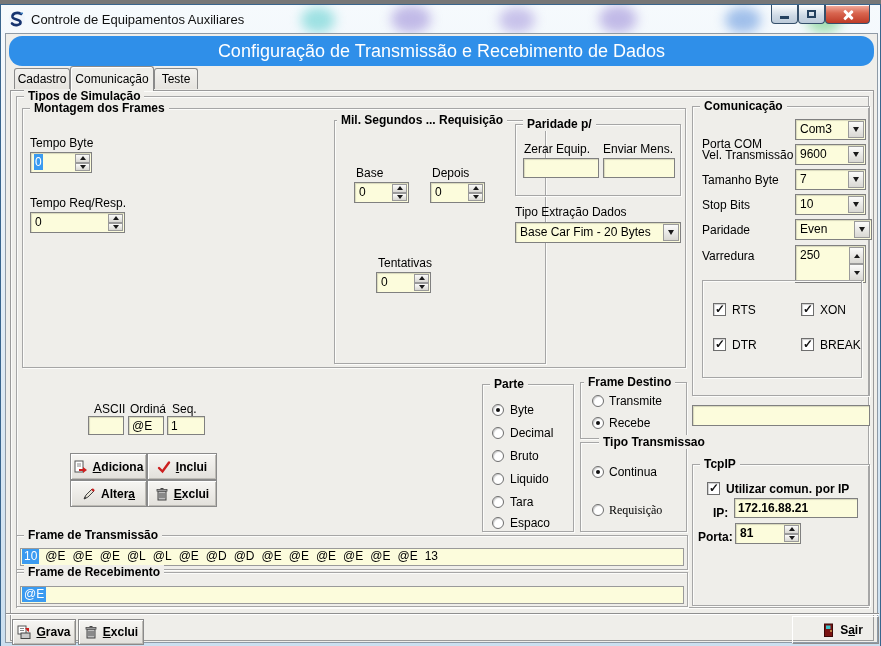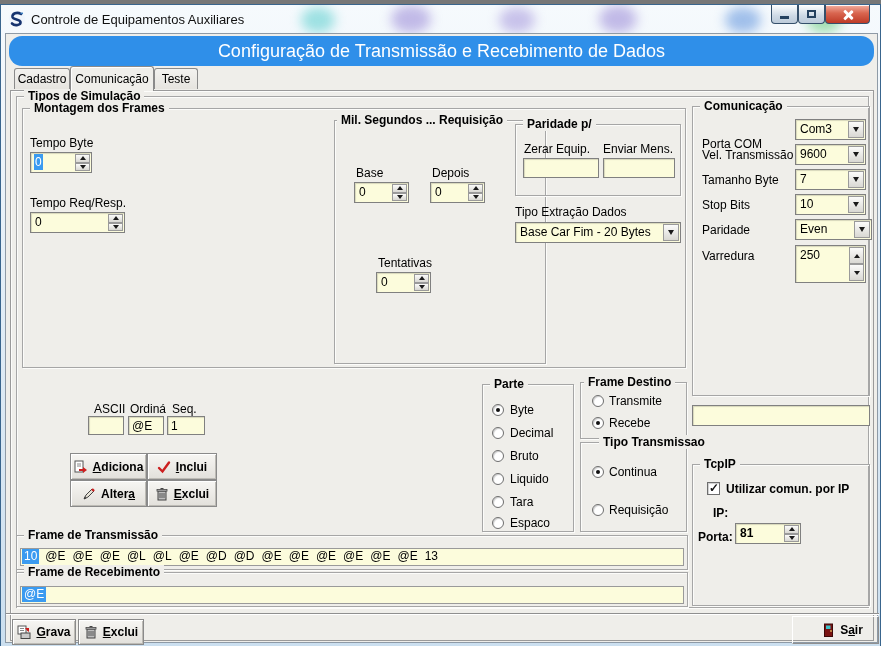--- a/index.html
+++ b/index.html
@@ -239,29 +239,40 @@
       <span class="spinbtns">
           <span class="sb">
             <span class="tu"></span>
           </span>
           <span class="sb">
             <span class="td"></span>
           </span>
         </span>
     </div>
 
+    <div class="panel" style="left:696px;top:246px;width:160px;height:98px;">
+      <span class="cb on" style="left:10px;top:22px;"></span>
+      <span class="lbl" style="left:29px;top:22px;">RTS</span>
+      <span class="cb on" style="left:98px;top:22px;"></span>
+      <span class="lbl" style="left:117px;top:22px;">XON</span>
+      <span class="cb on" style="left:10px;top:57px;"></span>
+      <span class="lbl" style="left:29px;top:57px;">DTR</span>
+      <span class="cb on" style="left:98px;top:57px;"></span>
+      <span class="lbl" style="left:117px;top:57px;">BREAK</span>
+    </div>
 
     <div class="field" style="left:686px;top:371px;width:178px;height:21px;"></div>
 
     <div class="g" style="left:686px;top:430px;width:178px;height:142px;">
       <span class="lg">TcpIP</span>
     </div>
     <span class="cb on" style="left:701px;top:448px;"></span>
     <span class="lbl b" style="left:720px;top:448px;">Utilizar comun. por IP</span>
     <span class="lbl b" style="left:707px;top:472px;">IP:</span>
+    <div class="field b" style="left:728px;top:464px;width:124px;height:20px;">172.16.88.21</div>
     <span class="lbl b" style="left:692px;top:496px;">Porta:</span>
     <div class="field b" style="left:729px;top:489px;width:66px;height:21px;">
       <span class="val">81</span>
       <span class="spinbtns">
           <span class="sb">
             <span class="tu"></span>
           </span>
           <span class="sb">
             <span class="td"></span>
           </span>
@@ -333,21 +344,21 @@
     <span class="lbl" style="left:603px;top:360px;">Transmite</span>
     <span class="rb on" style="left:586px;top:383px;"></span>
     <span class="lbl" style="left:603px;top:382px;">Recebe</span>
 
     <div class="g" style="left:574px;top:408px;width:107px;height:90px;">
       <span class="lg" style="left:18px;">Tipo Transmissao</span>
     </div>
     <span class="rb on" style="left:586px;top:432px;"></span>
     <span class="lbl" style="left:603px;top:431px;">Continua</span>
     <span class="rb" style="left:586px;top:470px;"></span>
-    <span class="lbl" style="left:603px;top:469px;">Requisição</span>
+    <span class="lbl" style="left:603px;top:469px;font-family:Liberation Serif, serif;">Requisição</span>
 
     <div class="g" style="left:10px;top:501px;width:672px;height:35px;">
       <span class="lg">Frame de Transmissão</span>
     </div>
     <div class="framefield" style="left:14px;top:514px;width:664px;height:18px;"><span class="tok sel">10</span><span class="tok">@E</span><span class="tok">@E</span><span class="tok">@E</span><span class="tok">@L</span><span class="tok">@L</span><span class="tok">@E</span><span class="tok">@D</span><span class="tok">@D</span><span class="tok">@E</span><span class="tok">@E</span><span class="tok">@E</span><span class="tok">@E</span><span class="tok">@E</span><span class="tok">@E</span><span class="tok">13</span></div>
 
     <div class="g" style="left:10px;top:538px;width:672px;height:35px;">
       <span class="lg">Frame de Recebimento</span>
     </div>
     <div class="framefield" style="left:14px;top:552px;width:664px;height:18px;"><span class="tok sel">@E</span></div>

